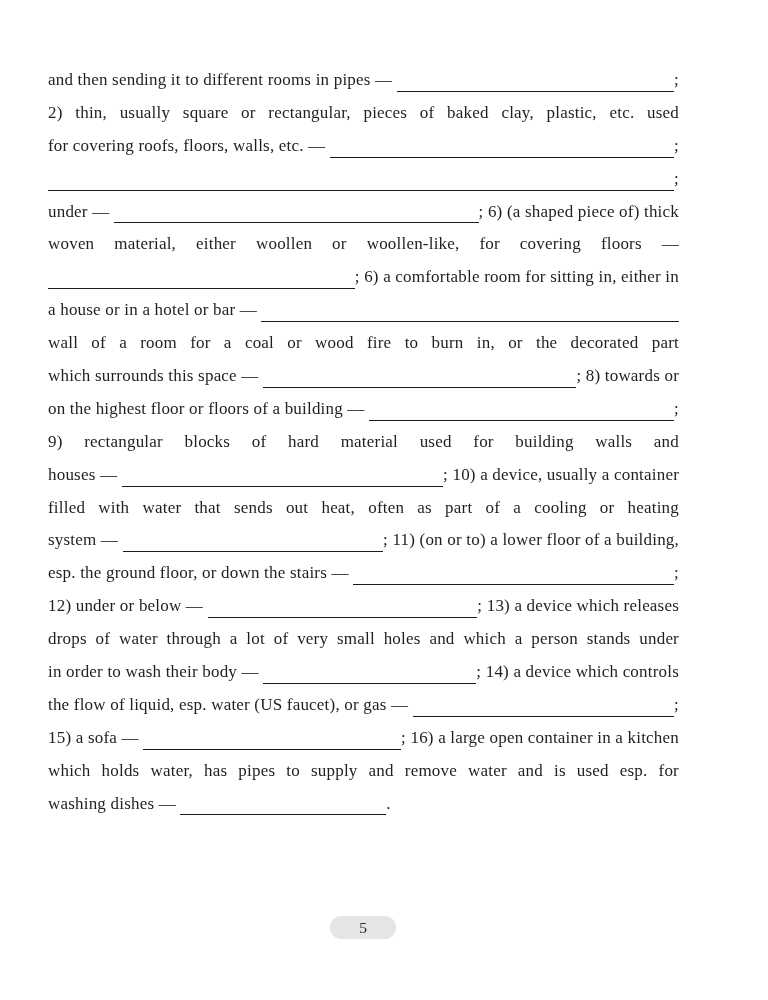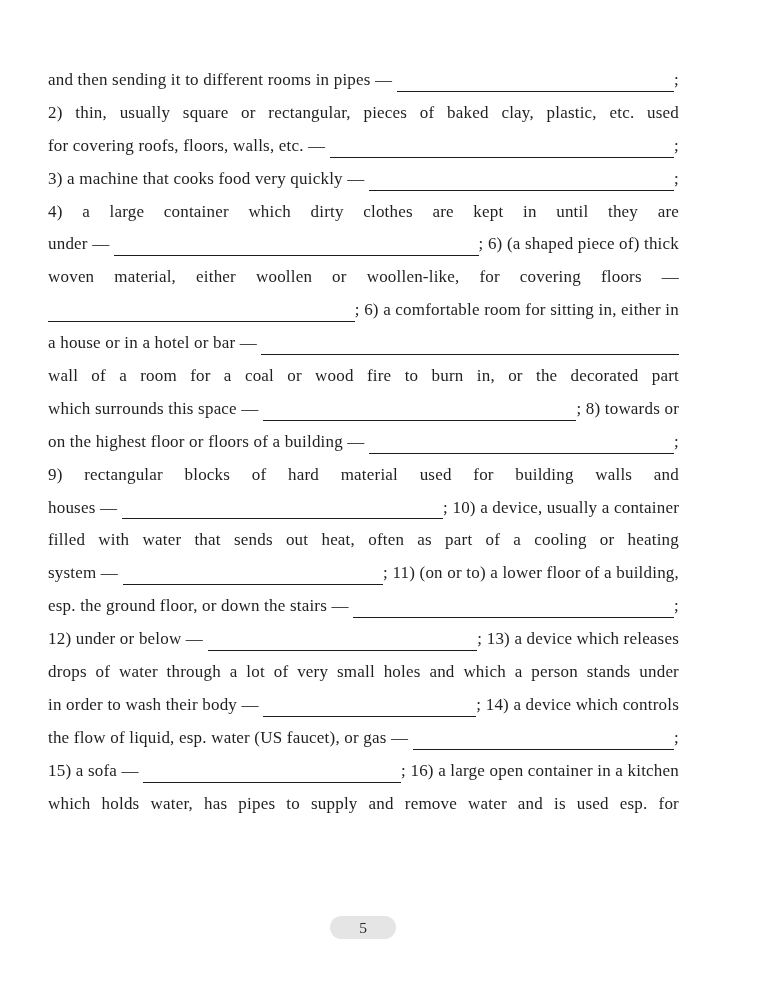--- a/index.html
+++ b/index.html
@@ -78,25 +78,23 @@
         <span class="blank"></span>
         <span class="seg">;</span>
       </div>
       <div class="line jline"><span class="seg">2) thin, usually square or rectangular, pieces of baked clay, plastic, etc. used</span></div>
       <div class="line flexline">
         <span class="seg">for covering roofs, floors, walls, etc. — </span>
         <span class="blank"></span>
         <span class="seg">;</span>
       </div>
       <div class="line flexline">
-        <span class="seg">3) a machine that cooks food very quickly — </span>
         <span class="blank"></span>
         <span class="seg">;</span>
       </div>
-      <div class="line jline"><span class="seg">4) a large container which dirty clothes are kept in until they are</span></div>
       <div class="line flexline">
         <span class="seg">under — </span>
         <span class="blank"></span>
         <span class="seg">; 6) (a shaped piece of) thick</span>
       </div>
       <div class="line jline"><span class="seg">woven material, either woollen or woollen-like, for covering floors —</span></div>
       <div class="line flexline">
         <span class="blank"></span>
         <span class="seg">; 6) a comfortable room for sitting in, either in</span>
       </div>
@@ -147,16 +145,21 @@
         <span class="seg">the flow of liquid, esp. water (US faucet), or gas — </span>
         <span class="blank"></span>
         <span class="seg">;</span>
       </div>
       <div class="line flexline">
         <span class="seg">15) a sofa — </span>
         <span class="blank"></span>
         <span class="seg">; 16) a large open container in a kitchen</span>
       </div>
       <div class="line jline"><span class="seg">which holds water, has pipes to supply and remove water and is used esp. for</span></div>
+      <div class="line flexline">
+        <span class="seg">washing dishes — </span>
+        <span class="blank fixed" style="width: 206px;"></span>
+        <span class="seg">.</span>
+      </div>
     </div>
 </div>
 
 <div class="page-pill">5</div>
 
 </body></html>

